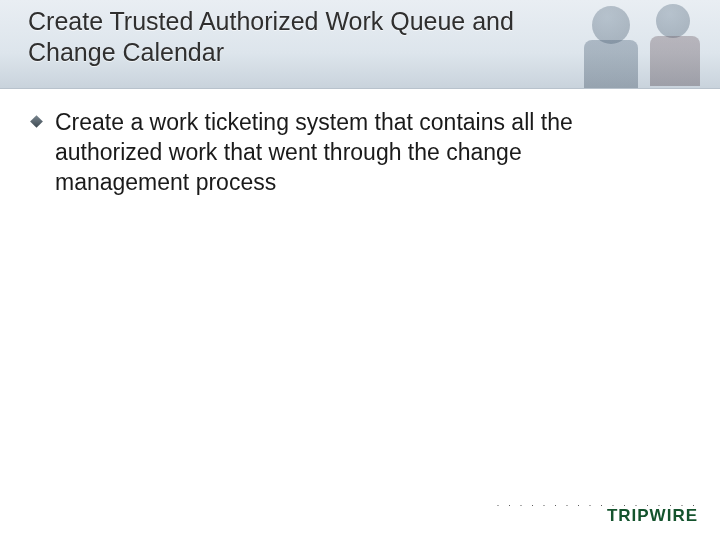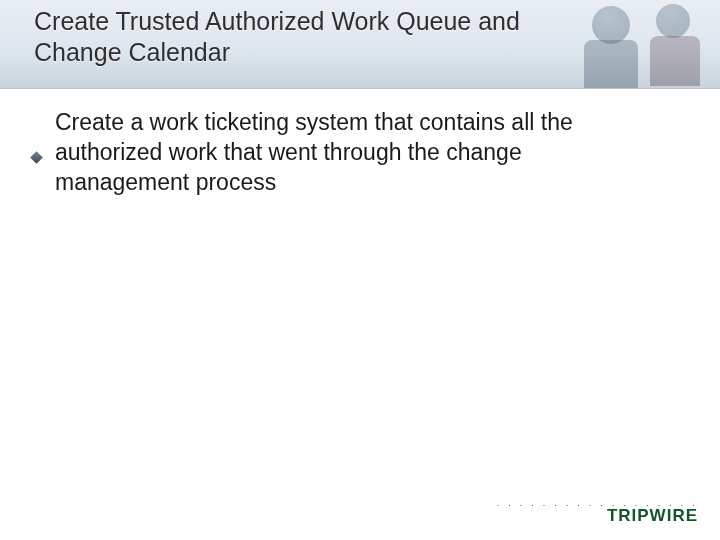--- a/index.html
+++ b/index.html
@@ -50,37 +50,37 @@
     width: 54px; height: 50px; right: 82px; top: 40px;
     background: linear-gradient(#4a6076, #37495b);
   }
   .fig.body-b {
     border-radius: 8px 8px 0 0;
     width: 50px; height: 50px; right: 20px; top: 36px;
     background: linear-gradient(#6a5760, #4a3c44);
   }
   .title {
     position: absolute;
-    left: 34px;
+    left: 28px;
     top: 6px;
     right: 150px;
     font-size: 25px;
     line-height: 1.25;
     color: #2f2f2f;
     text-shadow: 0 1px 0 rgba(255,255,255,0.6);
   }
   .content {
     position: absolute;
     left: 30px;
     right: 60px;
     top: 108px;
   }
   .bullet-item {
     display: flex;
-    align-items: center;
+    align-items: flex-start;
     gap: 14px;
     margin-bottom: 22px;
   }
   .diamond {
     flex: 0 0 auto;
     width: 9px;
     height: 9px;
     transform: rotate(45deg);
     background: linear-gradient(135deg, #7a8790, #3c4750);
     margin-top: 9px;

